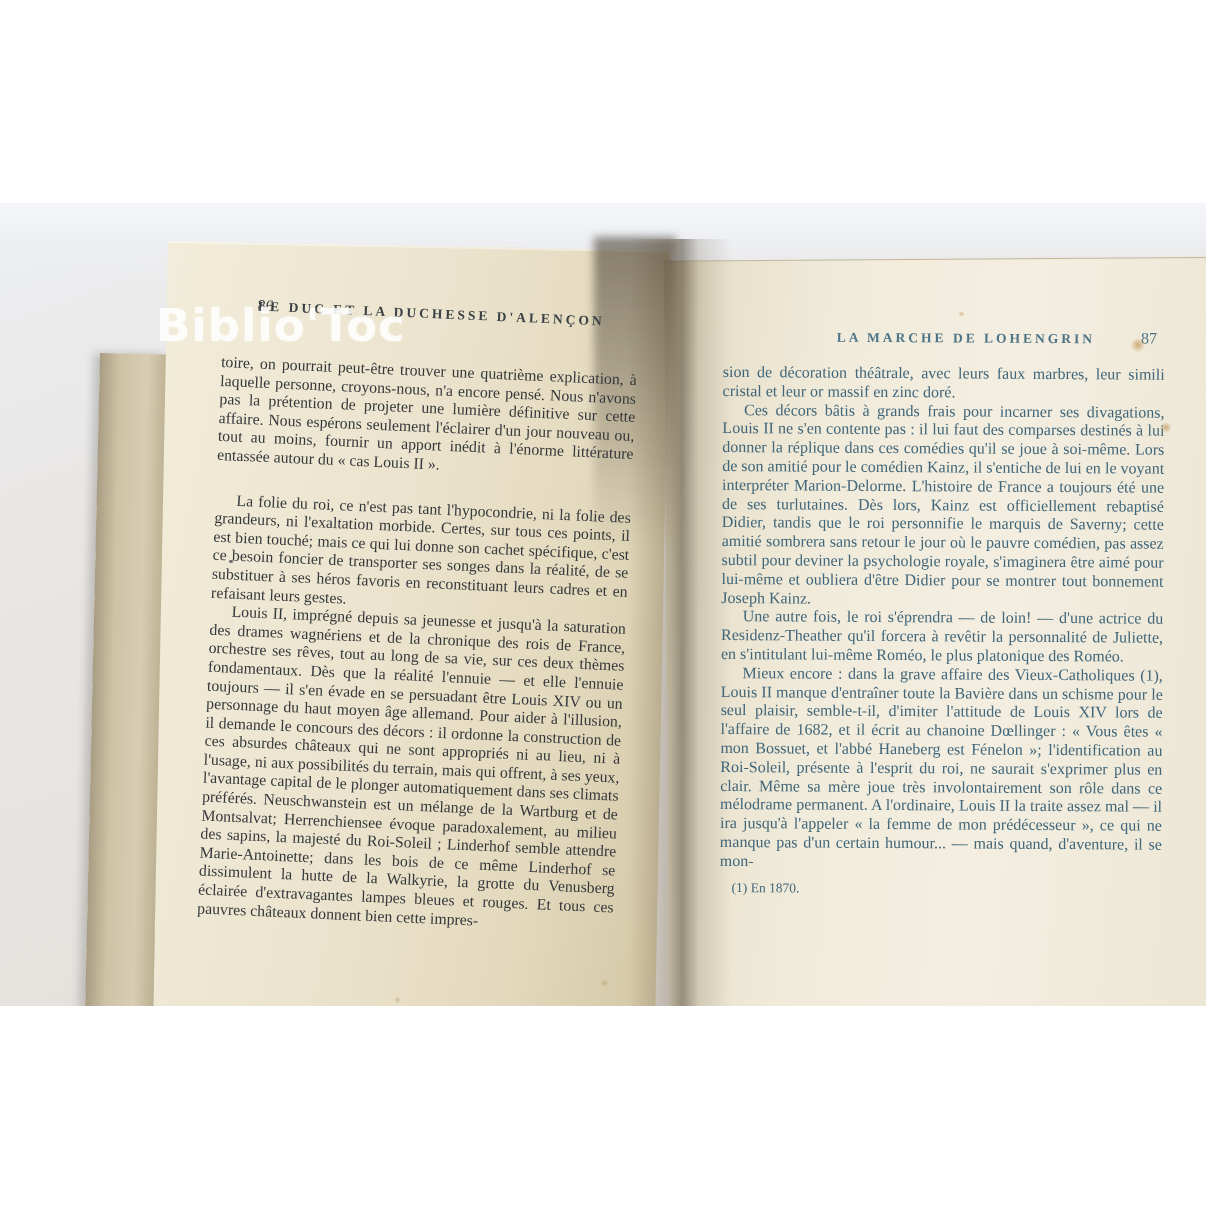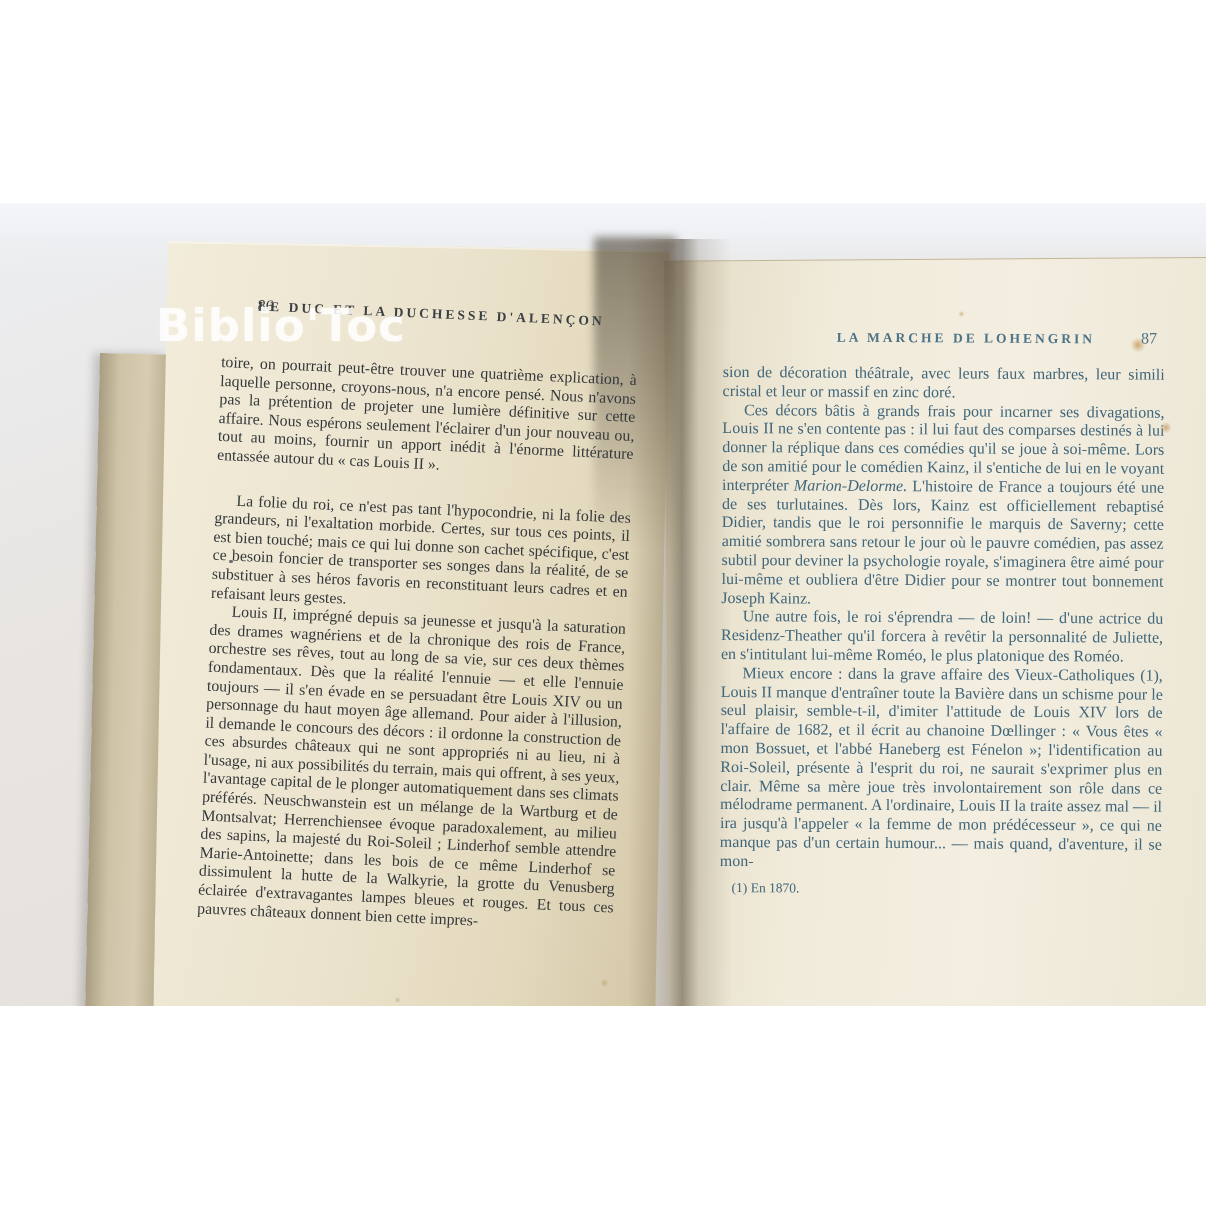--- a/index.html
+++ b/index.html
@@ -40,21 +40,21 @@
   .left-content .running-title{color:#3b4044;}
   .right-content .running-title{color:#4d7386;position:relative;left:22px;}
   .page-num{position:absolute;top:-2px;font-size:16px;}
   .left-content .page-num{left:34px;color:#3b4044;}
   .right-content .page-num{right:8px;color:#4d7386;}
   .body-left{font-size:15.8px;line-height:18.6px;color:#34383b;text-align:justify;}
   .body-right{font-size:16px;line-height:18.8px;color:#41667a;text-align:justify;}
   .para{margin:0;}
   .para.indent{text-indent:1.35em;}
   .section-gap{height:26px;}
-  .it{font-style:italic;}
+  .it{}
   .footnote{margin-top:8px;padding-left:12px;font-size:13.5px;color:#41667a;}
   
   .spot{position:absolute;border-radius:50%;z-index:5;}
   .s1{left:958px;top:108px;width:7px;height:6px;background:radial-gradient(circle,rgba(200,175,120,.8),rgba(200,175,120,0) 70%);}
   .s2{left:1130px;top:135px;width:16px;height:14px;background:radial-gradient(circle,rgba(195,147,84,.75),rgba(195,147,84,0) 70%);}
   .s3{left:1160px;top:219px;width:12px;height:11px;background:radial-gradient(circle,rgba(192,146,88,.7),rgba(192,146,88,0) 70%);}
   .s4{left:229px;top:357px;width:4px;height:3px;background:rgba(70,70,75,.75);border-radius:40%;}
   .s5{left:600px;top:776px;width:9px;height:8px;background:radial-gradient(circle,rgba(190,168,120,.7),rgba(190,168,120,0) 70%);}
   .s6{left:394px;top:794px;width:7px;height:6px;background:radial-gradient(circle,rgba(190,168,120,.65),rgba(190,168,120,0) 70%);}
   

